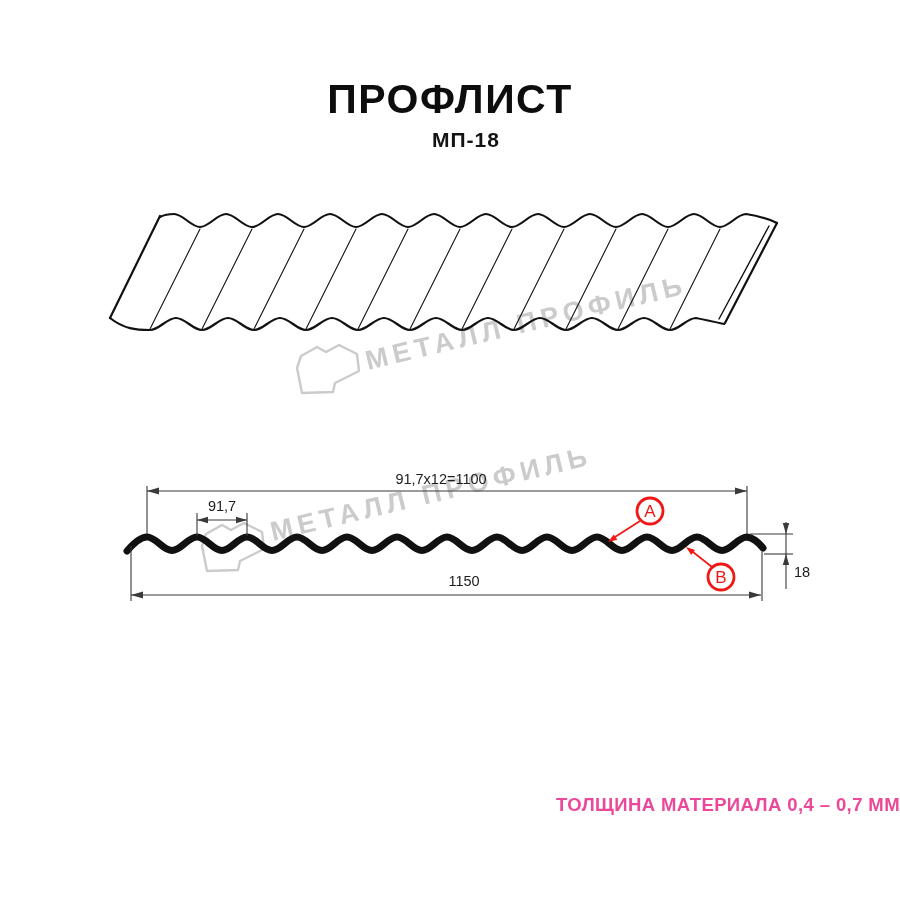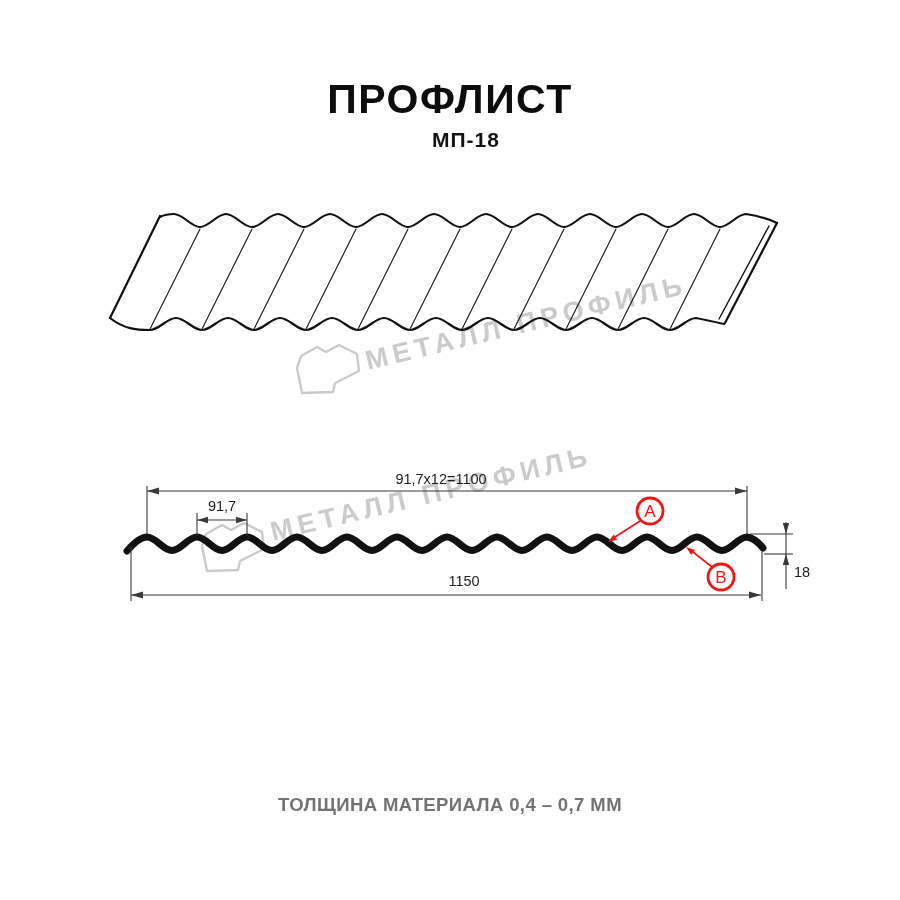--- a/index.html
+++ b/index.html
@@ -9,22 +9,22 @@
   }
   .title{
     position:absolute;left:0;right:0;top:76px;text-align:center;
     font-size:41px;font-weight:800;letter-spacing:1.5px;color:#0d0d0d;
   }
   .subtitle{
     position:absolute;left:0;right:0;top:128px;text-align:center;
     font-size:21px;font-weight:600;letter-spacing:1px;color:#141414;padding-left:32px;
   }
   .footer{
-    position:absolute;left:0;right:0;top:794px;text-align:center;
-    font-size:18.5px;font-weight:600;letter-spacing:0.4px;color:#737373;
+    position:absolute;left:0;right:0;top:794px;text-align:right;
+    font-size:18.5px;font-weight:600;letter-spacing:0.4px;color:#ec4899;
   }
   svg.drawing{position:absolute;left:0;top:0;}
   .wm-text{
     font-family:"Liberation Sans",sans-serif;font-weight:700;font-size:27px;
     letter-spacing:5px;fill:#cbcbcb;
   }
   .dim-text{
     font-family:"Liberation Sans",sans-serif;font-size:14.5px;fill:#1c1c1c;
   }
   .callout-text{

